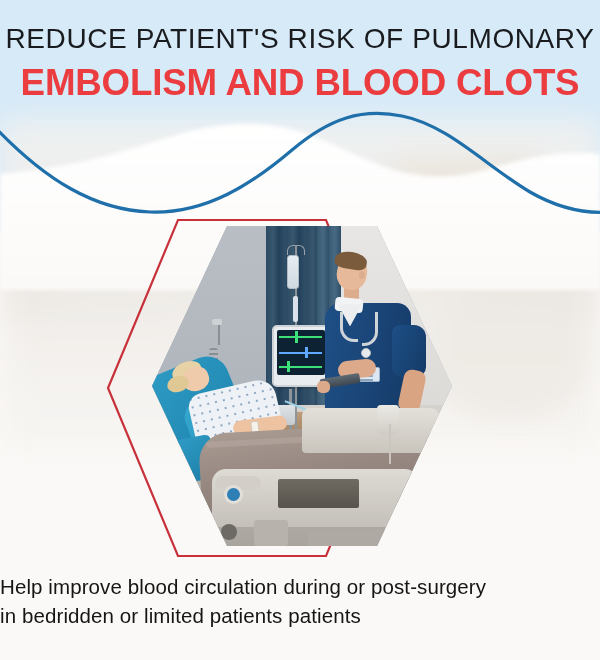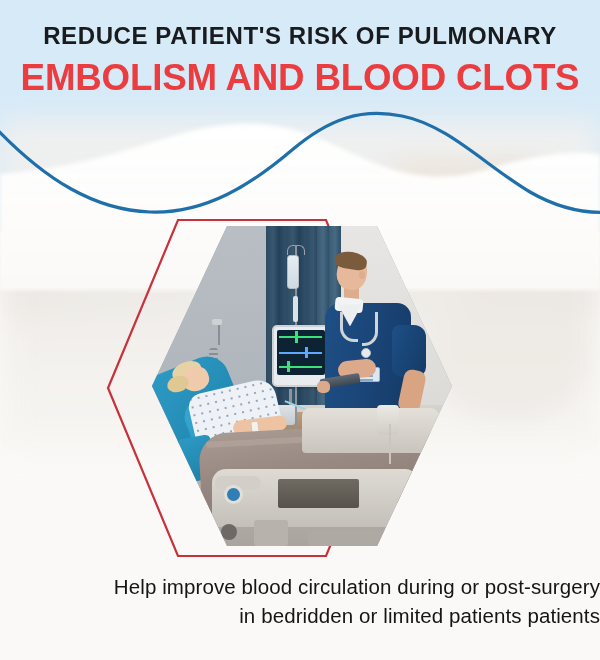--- a/index.html
+++ b/index.html
@@ -95,22 +95,22 @@
   
   .headline {
     position: absolute;
     left: 0; top: 22px;
     width: 600px;
     text-align: center;
     z-index: 6;
   }
   .title-line1 {
     font-family: "Liberation Sans", sans-serif;
-    font-size: 24px;
-    font-weight: 700;
+    font-size: 28px;
+    font-weight: 400;
     letter-spacing: .6px;
     color: #191B1F;
     line-height: 1.18;
     white-space: nowrap;
   }
   .title-line2 {
     font-family: "Liberation Sans", sans-serif;
     font-size: 36px;
     font-weight: 700;
     letter-spacing: -.2px;
@@ -422,21 +422,21 @@
   .p-devices2 {
     position:absolute; left:36%; top:58%; width:16px; height:9px;
     background:#6fc0da; border-radius:2px;
   }
 
   
   .caption {
     position: absolute;
     left: 0; top: 572px;
     width: 600px;
-    text-align: right;
+    text-align: left;
     z-index: 7;
   }
   .caption-line {
     font-family: "Liberation Sans", sans-serif;
     font-size: 20.5px;
     font-weight: 400;
     color: #151515;
     line-height: 1.42;
     letter-spacing: .1px;
     white-space: nowrap;

